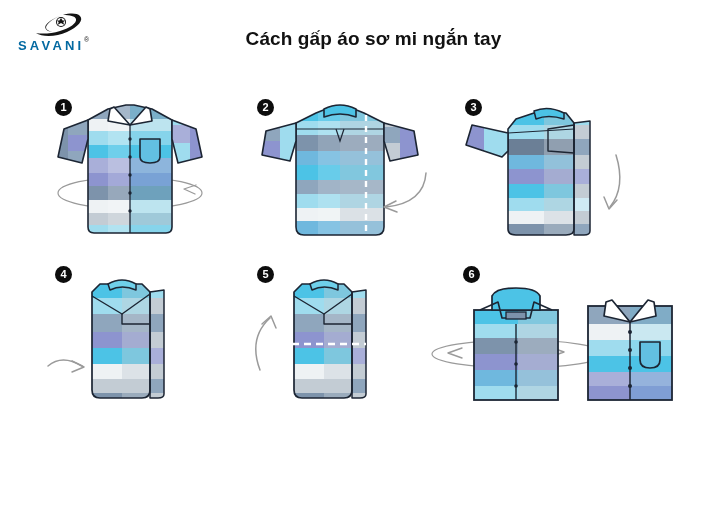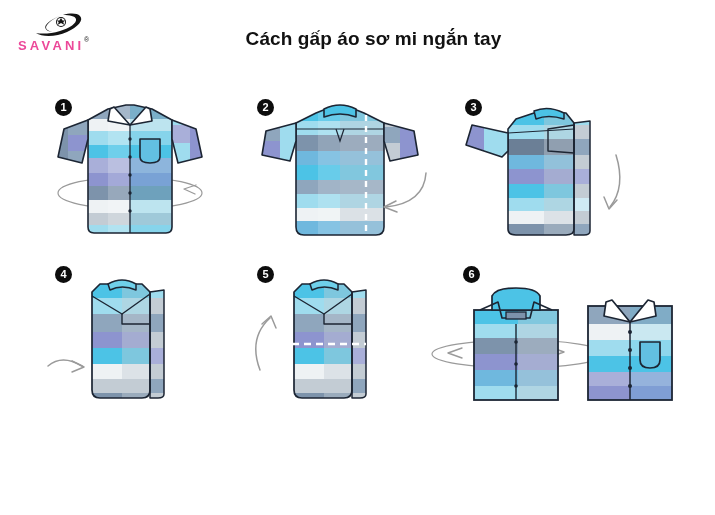--- a/index.html
+++ b/index.html
@@ -32,21 +32,21 @@
     height: 26px;
   }
   #brand-logo .logo-wordmark {
     position: absolute;
     left: 0;
     top: 26px;
     width: 78px;
     font-size: 13px;
     font-weight: bold;
     letter-spacing: 3.2px;
-    color: #ec4899;
+    color: #0369a1;
     line-height: 16px;
   }
   #brand-logo .logo-reg {
     position: absolute;
     left: 66px;
     top: 24px;
     font-size: 7px;
     color: #1b1b1b;
   }
 

